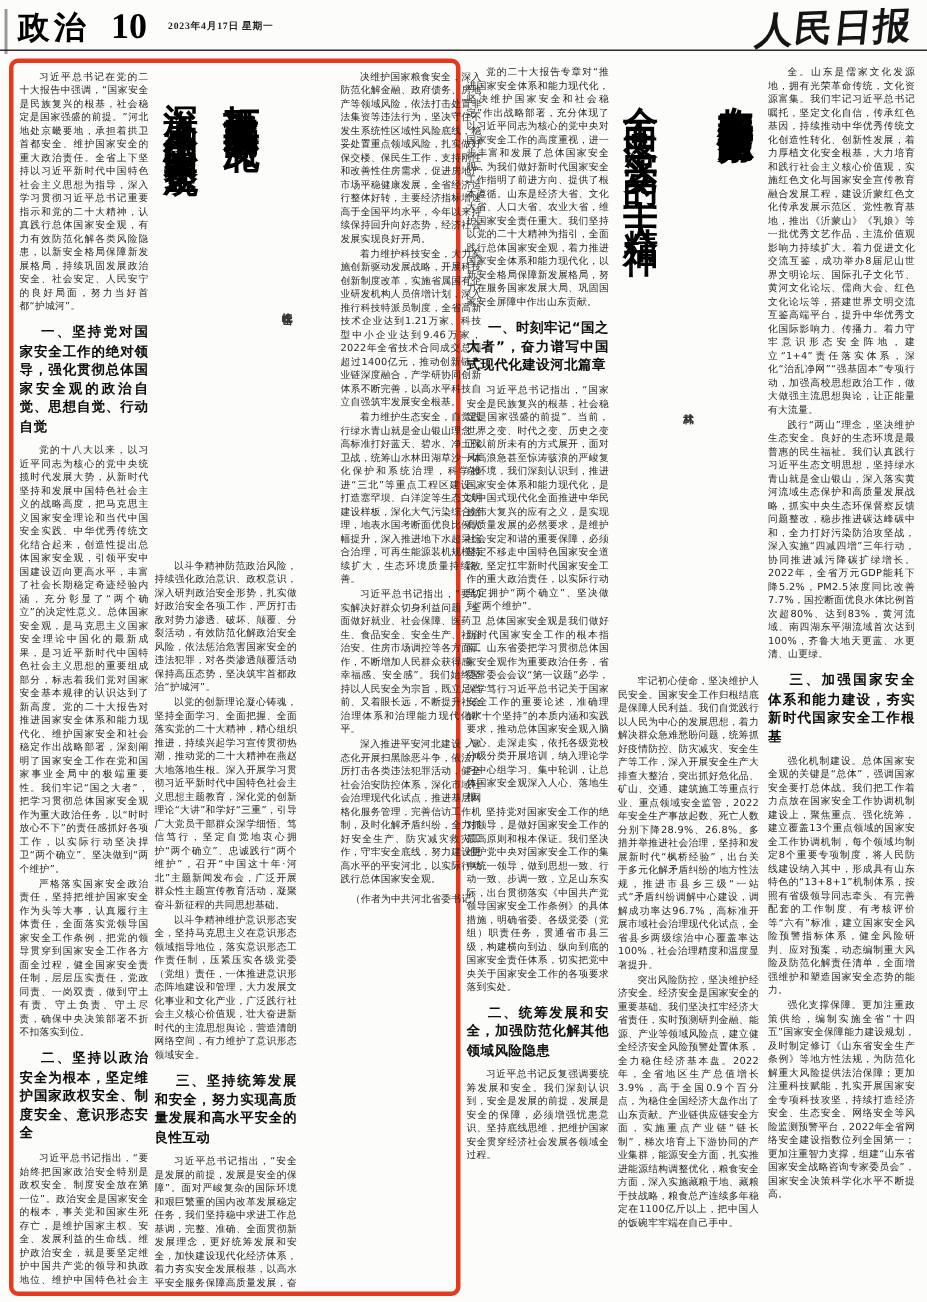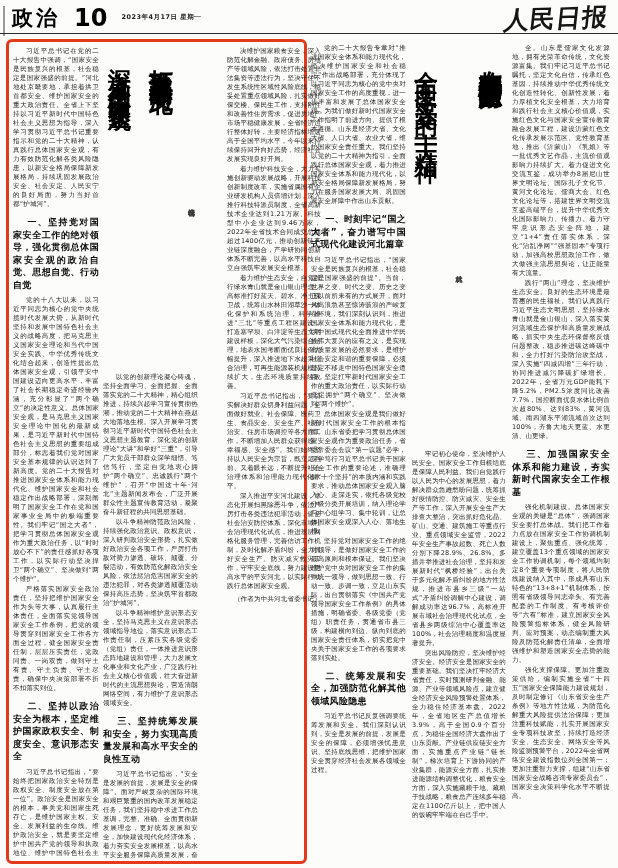--- a/index.html
+++ b/index.html
@@ -1,19 +1,19 @@
 <!DOCTYPE html>
 <html><head>
 <meta charset="utf-8">
 <style>
   html,body{margin:0;padding:0;}
   body{width:618px;height:868px;position:relative;background:#fcfcfa;
        font-family:"DejaVu Sans","Liberation Sans",sans-serif;color:#1c1c1c;overflow:hidden;}
   .corner-l{position:absolute;left:3px;top:6px;width:0;height:30px;border-left:2px solid #9a9a9a;}
-  .hdr{position:absolute;left:12px;top:4px;display:flex;align-items:flex-end;gap:14px;}
+  .hdr{position:absolute;left:12px;top:4px;display:flex;align-items:flex-end;gap:14px;font-family:Liberation Serif, serif;}
   .hdr .sec-name{font-size:21px;font-weight:900;letter-spacing:3px;color:#000;}
   .hdr .pg-no{font-size:24px;font-weight:700;color:#000;}
   .hdr .date{font-size:6.5px;font-weight:700;color:#222;padding-bottom:10px;letter-spacing:.5px;}
   .masthead{position:absolute;right:10px;top:2px;font-family:"DejaVu Serif","Liberation Serif",serif;
             font-size:25px;font-weight:900;color:#151515;transform:skewX(-8deg) rotate(-2deg);letter-spacing:1px;}
   .hdr-rule{position:absolute;left:0;right:0;top:33px;border-top:1.5px solid #2b2b2b;}
   .red-frame{position:absolute;left:6px;top:39px;width:295px;height:819px;
              border:3px solid #e43a1c;border-radius:6px;}
   .col{position:absolute;top:47px;height:811px;overflow:hidden;text-align:justify;}
   .p{font-size:6.5px;line-height:9px;text-indent:2em;margin:0 0 1px;color:#242424;letter-spacing:.2px;}
@@ -56,22 +56,22 @@
     <p class="p">习近平总书记指出，“要始终把国家政治安全特别是政权安全、制度安全放在第一位”。政治安全是国家安全的根本，事关党和国家生死存亡，是维护国家主权、安全、发展利益的生命线。维护政治安全，就是要坚定维护中国共产党的领导和执政地位、维护中国特色社会主义制度。我们始终坚持将政治安全置于首位，牢牢守好护卫首都政治安全的护城河，万无一失。</p>
   </div>
 
 <div class="col" style="left:103px;width:95px;">
   <div class="headline hl-hebei">
     <span class="v-kicker">深入贯彻总体国家安全观</span>
     <span class="v-main">打造更高水平的平安河北</span>
     <span class="v-author">倪岳峰</span>
   </div>
   <div>
+      <p class="p">以斗争精神防范政治风险，持续强化政治意识、政权意识，深入研判政治安全形势，扎实做好政治安全各项工作，严厉打击敌对势力渗透、破坏、颠覆、分裂活动，有效防范化解政治安全风险，依法惩治危害国家安全的违法犯罪，对各类渗透颠覆活动保持高压态势，坚决筑牢首都政治“护城河”。</p>
       <p class="p">以党的创新理论凝心铸魂，坚持全面学习、全面把握、全面落实党的二十大精神，精心组织推进，持续兴起学习宣传贯彻热潮，推动党的二十大精神在燕赵大地落地生根。深入开展学习贯彻习近平新时代中国特色社会主义思想主题教育，深化党的创新理论“大讲”和学好“三重”，引导广大党员干部群众深学细悟、笃信笃行，坚定自觉地衷心拥护“两个确立”、忠诚践行“两个维护”，召开“中国这十年·河北”主题新闻发布会，广泛开展群众性主题宣传教育活动，凝聚奋斗新征程的共同思想基础。</p>
-      <p class="p">以斗争精神防范政治风险，持续强化政治意识、政权意识，深入研判政治安全形势，扎实做好政治安全各项工作，严厉打击敌对势力渗透、破坏、颠覆、分裂活动，有效防范化解政治安全风险，依法惩治危害国家安全的违法犯罪，对各类渗透颠覆活动保持高压态势，坚决筑牢首都政治“护城河”。</p>
       <p class="p">以斗争精神维护意识形态安全，坚持马克思主义在意识形态领域指导地位，落实意识形态工作责任制，压紧压实各级党委（党组）责任，一体推进意识形态阵地建设和管理，大力发展文化事业和文化产业，广泛践行社会主义核心价值观，壮大奋进新时代的主流思想舆论，营造清朗网络空间，有力维护了意识形态领域安全。</p>
       <h3 class="sec">三、坚持统筹发展和安全，努力实现高质量发展和高水平安全的良性互动</h3>
       <p class="p">习近平总书记指出，“安全是发展的前提，发展是安全的保障”。面对严峻复杂的国际环境和艰巨繁重的国内改革发展稳定任务，我们坚持稳中求进工作总基调，完整、准确、全面贯彻新发展理念，更好统筹发展和安全，加快建设现代化经济体系，着力夯实安全发展根基，以高水平安全服务保障高质量发展，奋力谱写中国式现代化建设河北篇章。</p>
     </div>
 </div>
 
 <div class="col" style="left:203px;width:94px;margin-left:24px;">
     <p class="p">决维护国家粮食安全，深入防范化解金融、政府债务、房地产等领域风险，依法打击处置非法集资等违法行为，坚决守住不发生系统性区域性风险底线，稳妥处置重点领域风险，扎实做好保交楼、保民生工作，支持刚性和改善性住房需求，促进房地产市场平稳健康发展，全省经济运行整体好转，主要经济指标增速高于全国平均水平，今年以来持续保持回升向好态势，经济社会发展实现良好开局。</p>
     <p class="p">着力维护科技安全，大力实施创新驱动发展战略，开展科技创新制度改革，实施省属国有企业研发机构人员倍增计划，深入推行科技特派员制度，全省高新技术企业达到1.21万家、科技型中小企业达到9.46万家，2022年全省技术合同成交总额超过1400亿元，推动创新链产业链深度融合，产学研协同创新体系不断完善，以高水平科技自立自强筑牢发展安全根基。</p>
     <p class="p">着力维护生态安全，自觉践行绿水青山就是金山银山理念，高标准打好蓝天、碧水、净土保卫战，统筹山水林田湖草沙一体化保护和系统治理，科学推进“三北”等重点工程区建设，打造塞罕坝、白洋淀等生态文明建设样板，深化大气污染综合治理，地表水国考断面优良比例大幅提升，深入推进地下水超采综合治理，可再生能源装机规模持续扩大，生态环境质量持续改善。</p>

